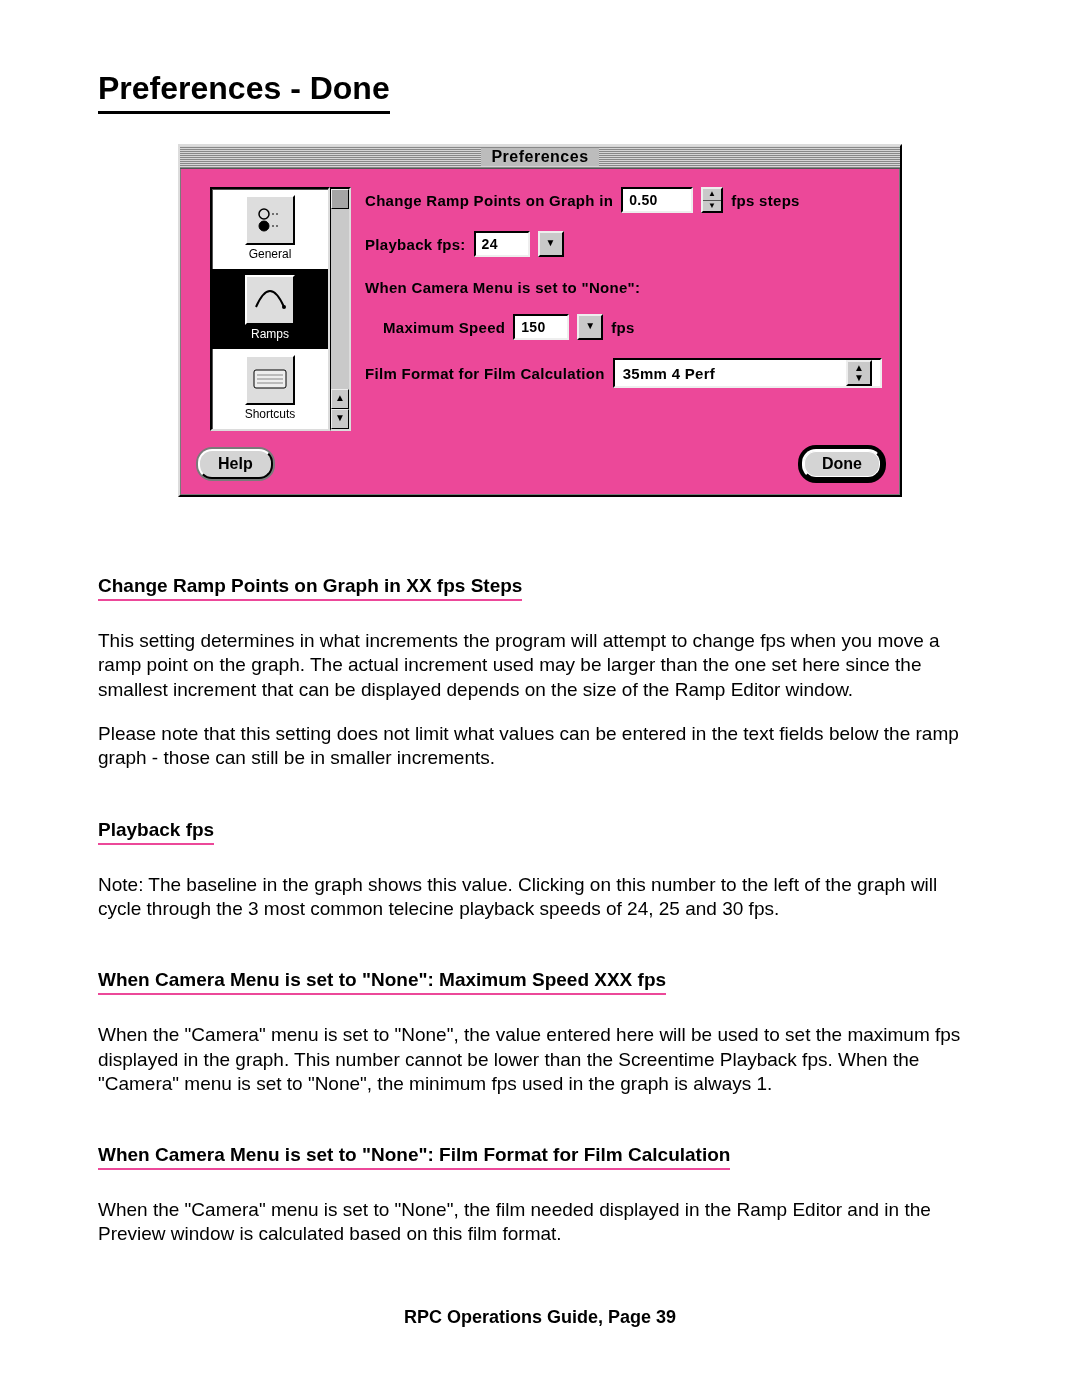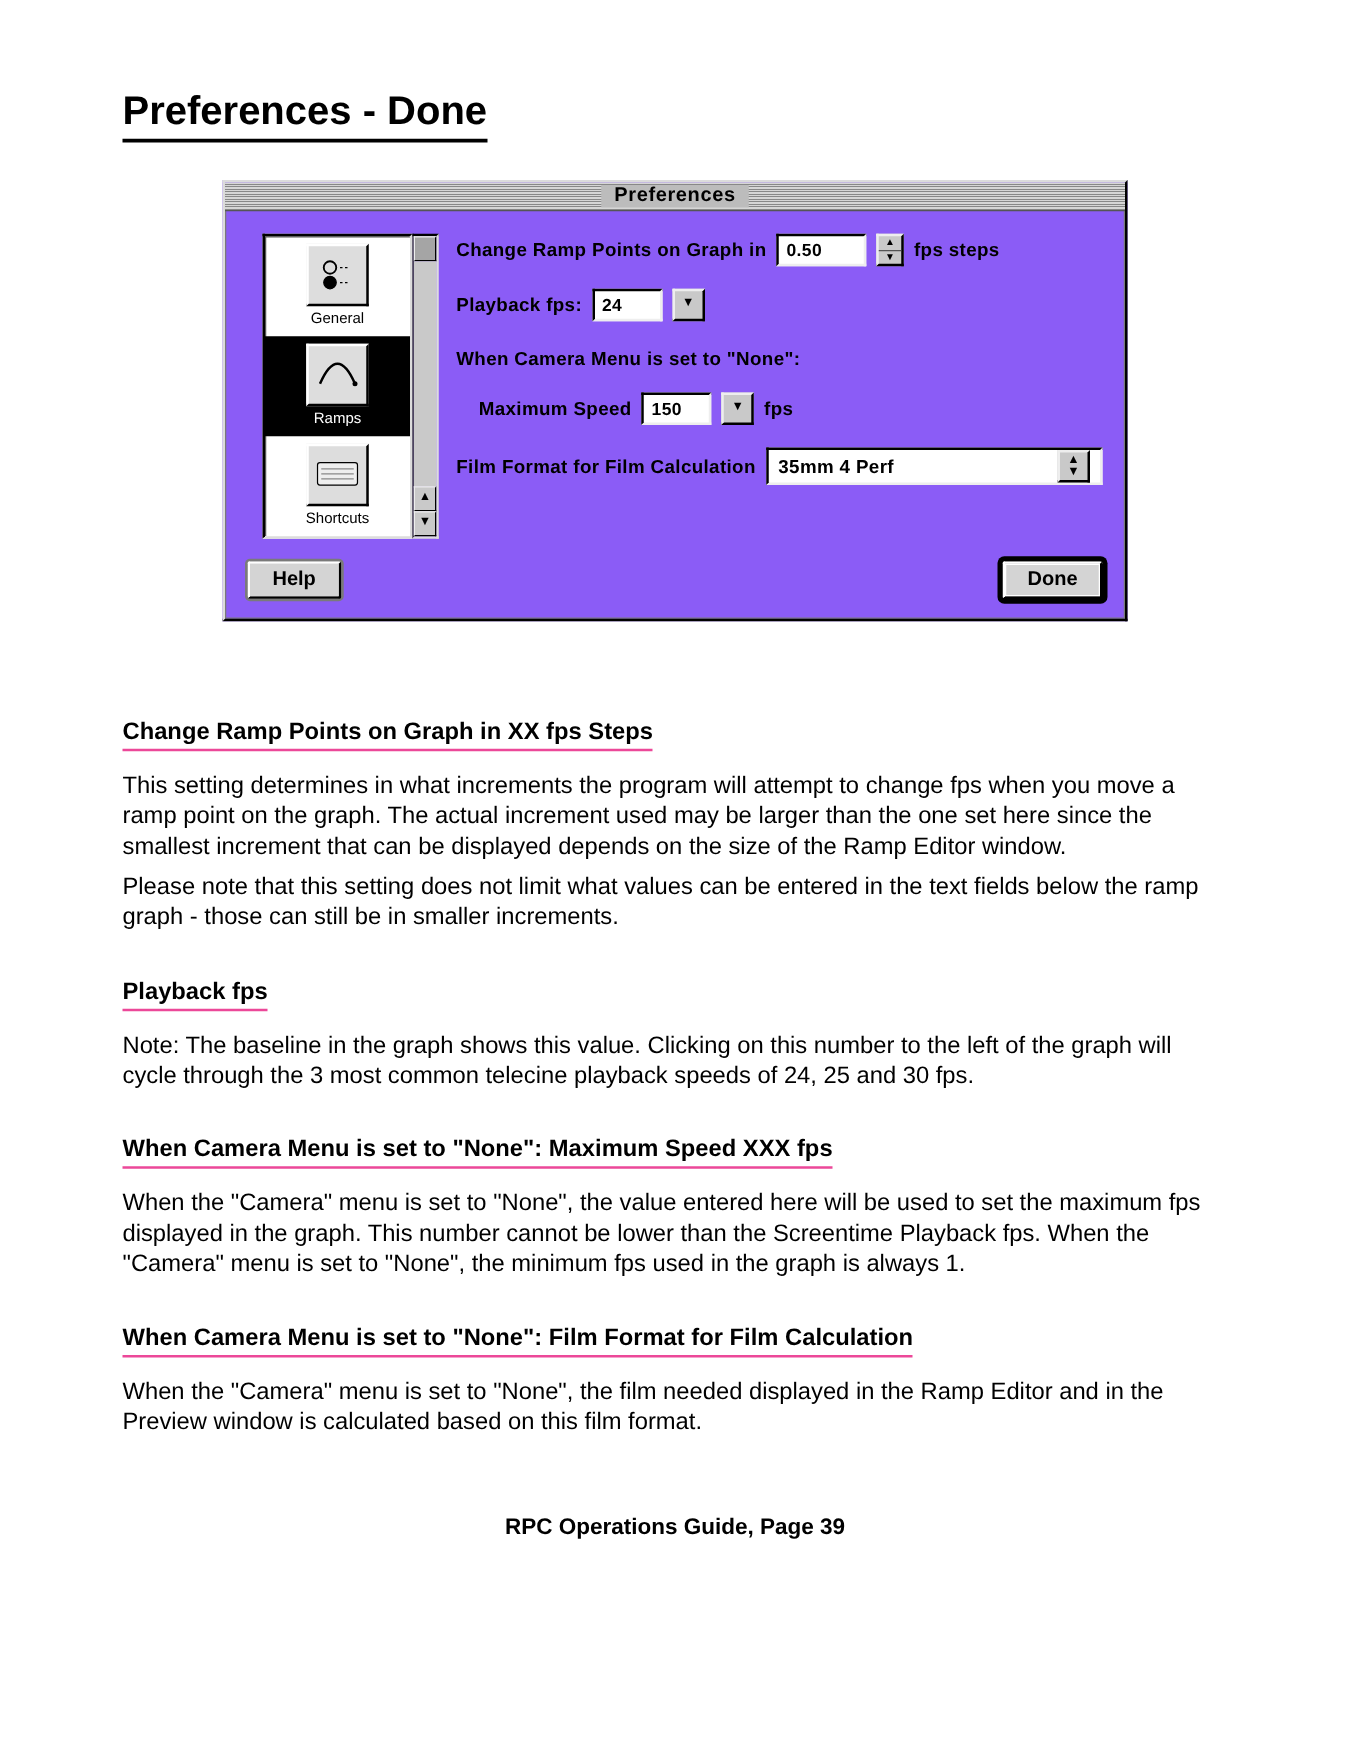--- a/index.html
+++ b/index.html
@@ -23,21 +23,21 @@
     margin-bottom: 30px;
   }
 
   
   .dialog {
     margin: 0 auto 50px auto;
     width: 720px;
     border: 2px solid #000;
     border-top-color: #dcdcdc;
     border-left-color: #dcdcdc;
-    background: #8b5cf6;
+    background: #ec4899;
     box-shadow: 0 0 0 1px #7a7a7a inset;
   }
   .titlebar {
     display: flex;
     align-items: center;
     height: 22px;
     background: repeating-linear-gradient(
       to bottom,
       #d6d6d6 0 1px, #888 1px 2px
     );
@@ -160,37 +160,37 @@
   }
 
   .dialog-footer {
     display:flex; justify-content:space-between;
     padding: 0 18px 16px 18px;
   }
   .mac-btn {
     background:#d4d4d4;
     border:2px solid #000;
     border-top-color:#fff; border-left-color:#fff;
-    border-radius:2px;
+    border-radius:14px;
     box-shadow: 0 0 0 2px #7a7a7a;
     padding:4px 18px;
     font: bold 16px Verdana, sans-serif;
   }
   .mac-btn.default { box-shadow: 0 0 0 4px #000, inset 0 0 0 1px #fff; }
 
   
   .sect-heading {
     font-weight:bold;
     font-size:19px;
     border-bottom:2px solid #ec4899;
     display:inline-block;
     padding-bottom:2px;
     margin: 28px 0 8px 0;
   }
-  p.body { margin:8px 0; line-height:1.28; }
+  p.body { margin:20px 0; line-height:1.28; }
   .footer {
     text-align:center;
     font-weight:bold;
     margin-top:60px;
     font-size:18px;
   }
 </style>
 </head>
 <body>
 

